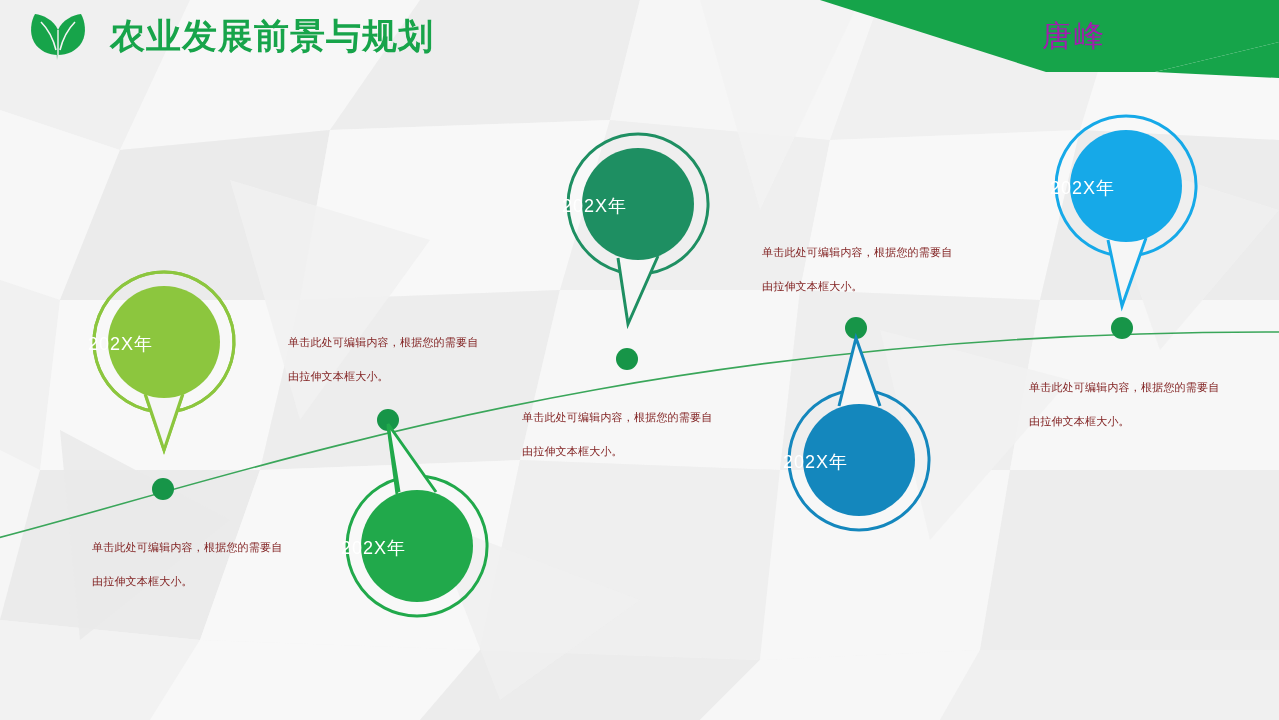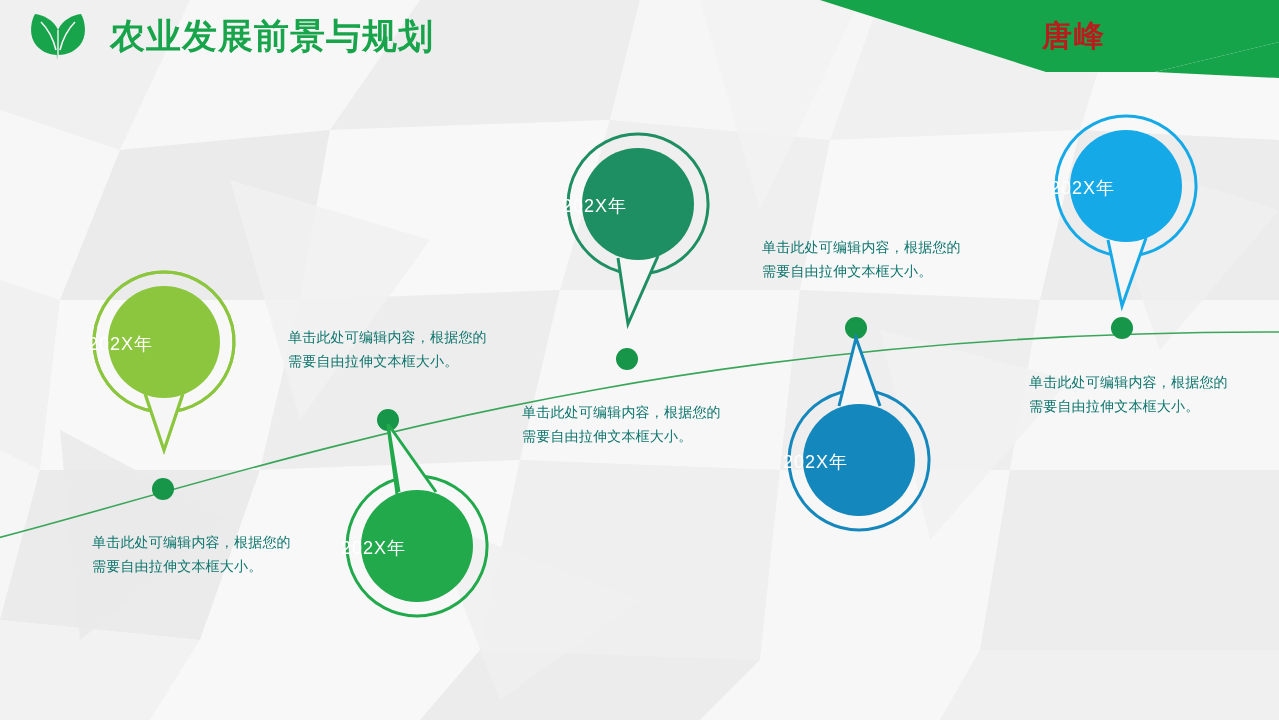--- a/index.html
+++ b/index.html
@@ -24,40 +24,40 @@
     position:absolute; left:27px; top:10px; width:62px; height:52px;
   }
   .slide-title {
     position:absolute; left:110px; top:14px;
     font-size:35px; font-weight:bold; color:#17a44a;
     letter-spacing:1px; line-height:44px;
     white-space:nowrap;
   }
   .author-name {
     position:absolute; left:1042px; top:16px;
-    font-size:30px; color:#b91c1c; font-weight:bold;
+    font-size:30px; color:#a21caf; font-weight:normal;
     letter-spacing:2px; white-space:nowrap;
   }
 
   
   .pin { position:absolute; }
   .pin svg { display:block; overflow:visible; }
   .pin-label {
     position:absolute; left:0; width:100%;
     text-align:left; color:#ffffff;
     font-size:18px; letter-spacing:1px;
     white-space:nowrap; pointer-events:none;
   }
 
   
   .desc {
     position:absolute;
-    font-size:14px;
-    line-height:24px;
-    color:#0f766e;
+    font-size:11px;
+    line-height:34px;
+    color:#7f1d1d;
     letter-spacing:0.2px;
   }
 </style>
 </head>
 <body>
 
 <div id="slide">
 
   <svg id="bg-poly" viewBox="0 0 1279 720" preserveAspectRatio="none">
     <rect x="0" y="0" width="1279" height="720" fill="#f4f4f4"></rect>

